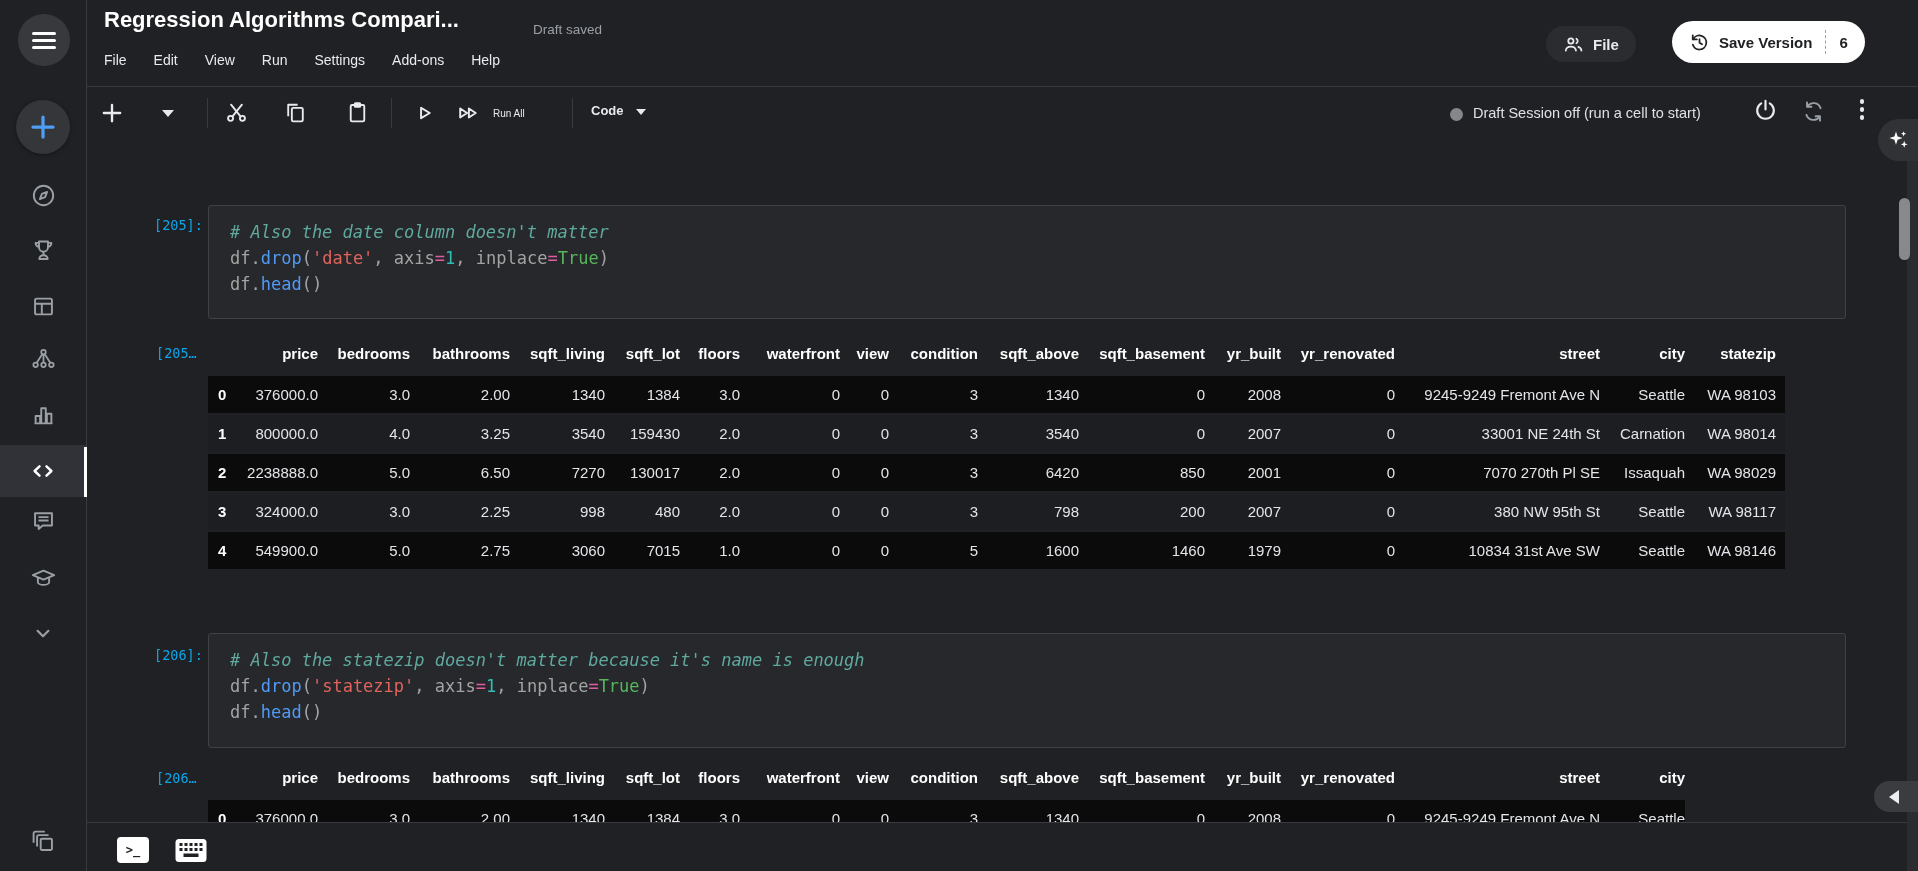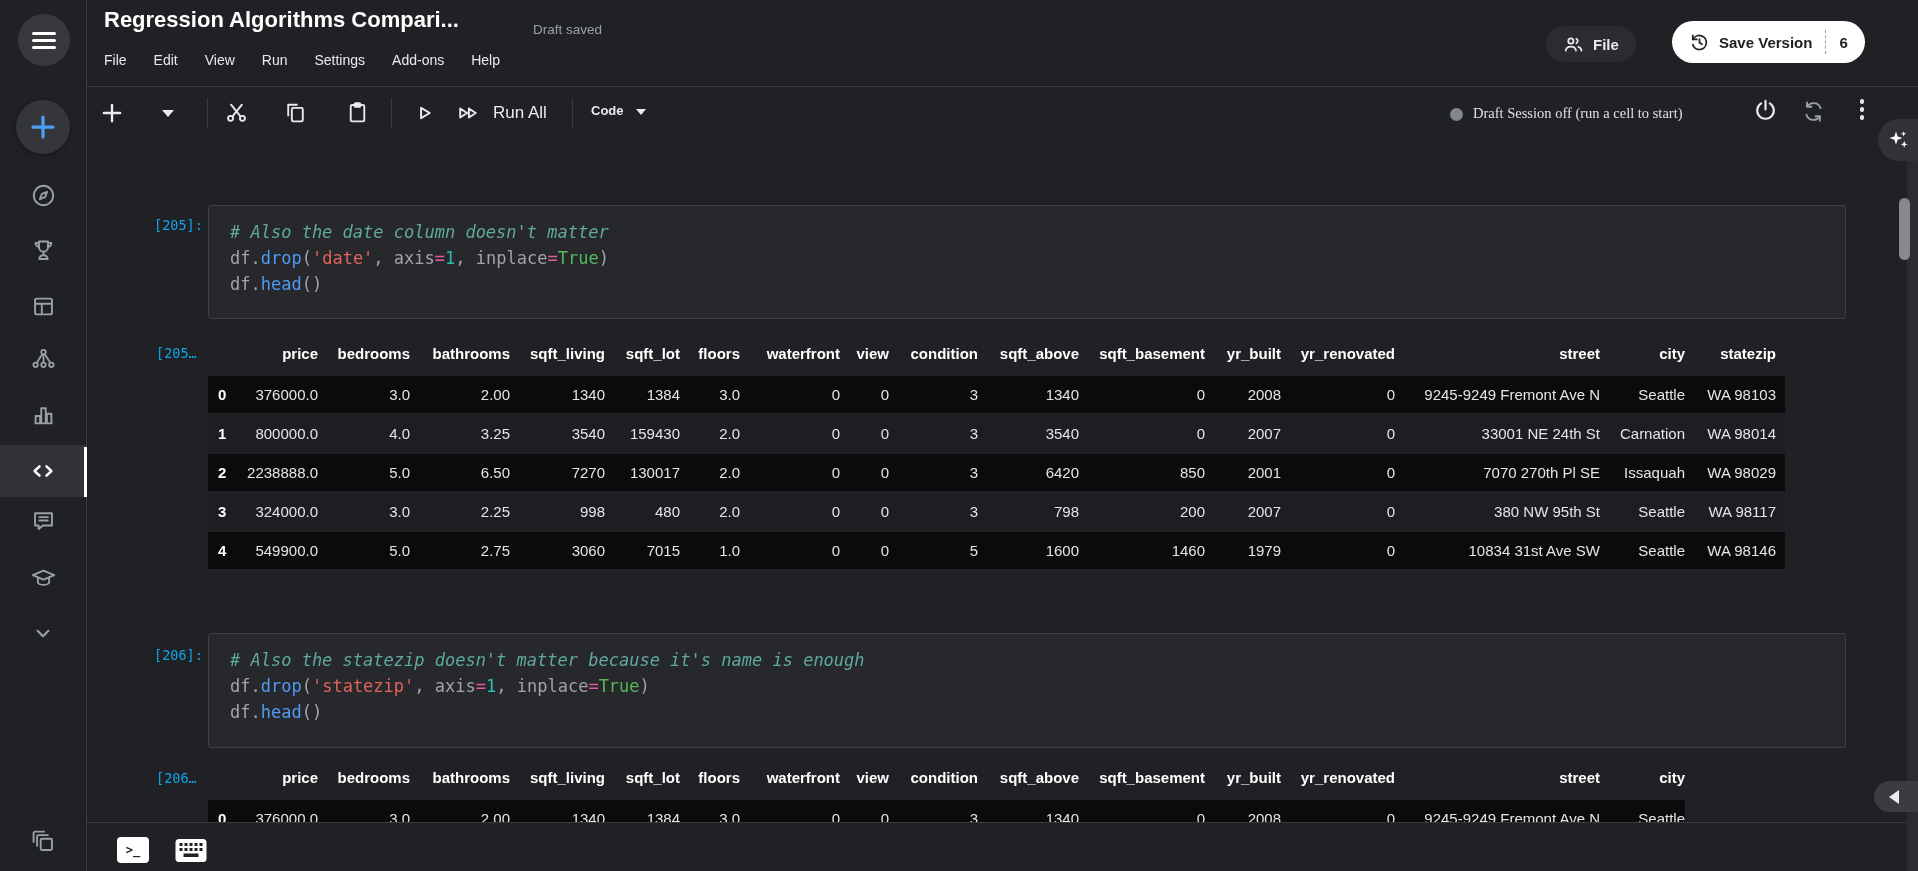--- a/index.html
+++ b/index.html
@@ -31,26 +31,26 @@
   .tb{color:#e8eaed;cursor:pointer;}
   .tb-plus{left:99px;top:100px;}
   .tb-caret{left:162px;top:110px;width:0;height:0;border-left:6px solid transparent;border-right:6px solid transparent;border-top:7px solid #e8eaed;cursor:pointer;}
   .tb-sep{width:1px;height:30px;background:#3a3b3e;top:98px;}
   .sep1{left:207px}.sep2{left:391px}.sep3{left:572px}
   .tb-cut{left:224px;top:100px;}
   .tb-copy{left:283px;top:100px;}
   .tb-paste{left:345px;top:100px;}
   .tb-play{left:411px;top:100px;}
   .tb-runall{left:455px;top:100px;display:flex;align-items:center;gap:12px;cursor:pointer;}
-  .tb-runall .lbl{font-size:17px;color:#e8eaed;}
+  .tb-runall .lbl{font-size:10px;color:#e8eaed;}
   .tb-code{left:591px;top:103px;display:flex;align-items:center;gap:12px;cursor:pointer;}
   .tb-code .lbl{font-size:13px;font-weight:bold;color:#e8eaed;}
   .tb-code .caret{width:0;height:0;border-left:5.5px solid transparent;border-right:5.5px solid transparent;border-top:6.5px solid #e8eaed;margin-top:2px;}
   .session-dot{left:1450px;top:108px;width:13px;height:13px;border-radius:50%;background:#83878c;}
-  .session-text{left:1473px;top:105px;font-size:14.5px;color:#dfe1e5;white-space:nowrap;font-family:Liberation Serif, serif;}
+  .session-text{left:1473px;top:105px;font-size:14.5px;color:#dfe1e5;white-space:nowrap;}
   .power-btn{left:1752px;top:97px;cursor:pointer;}
   .refresh-btn{left:1801px;top:99px;cursor:pointer;}
   .kebab{left:1855px;top:99px;width:14px;cursor:pointer;}
   .kebab i{display:block;width:4.5px;height:4.5px;border-radius:50%;background:#e8eaed;margin:0 auto 3.5px;}
 
   
   .side-item{left:0;width:86px;height:52px;display:flex;align-items:center;justify-content:center;color:#9aa0a6;cursor:pointer;z-index:5;}
   .create-btn{left:16px;top:100px;width:54px;height:54px;border-radius:50%;background:#35363a;display:flex;align-items:center;justify-content:center;z-index:5;cursor:pointer;box-shadow:0 1px 4px rgba(0,0,0,.4);}
   .si-explore{top:169px}.si-comp{top:224px}.si-data{top:280px}.si-models{top:332px}
   .si-bench{top:389px}.si-code{top:445px;background:#303237;color:#fff;}

